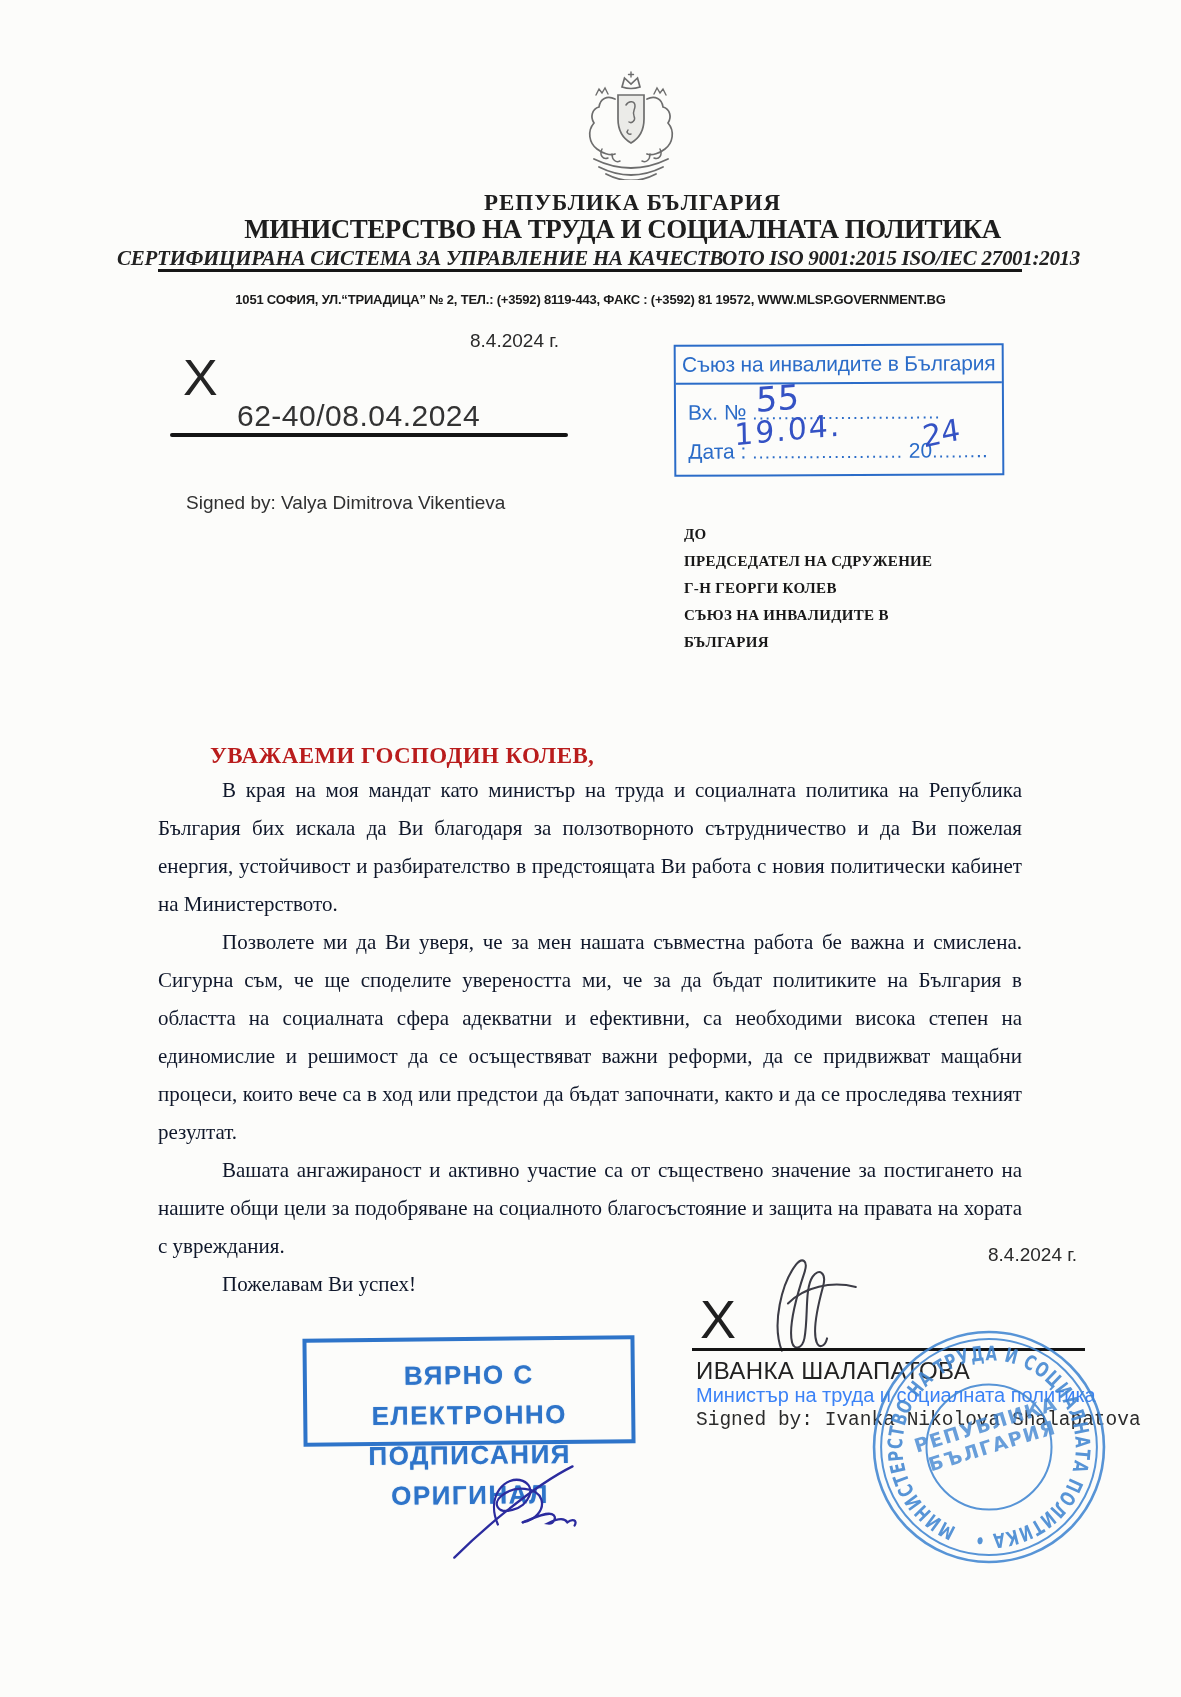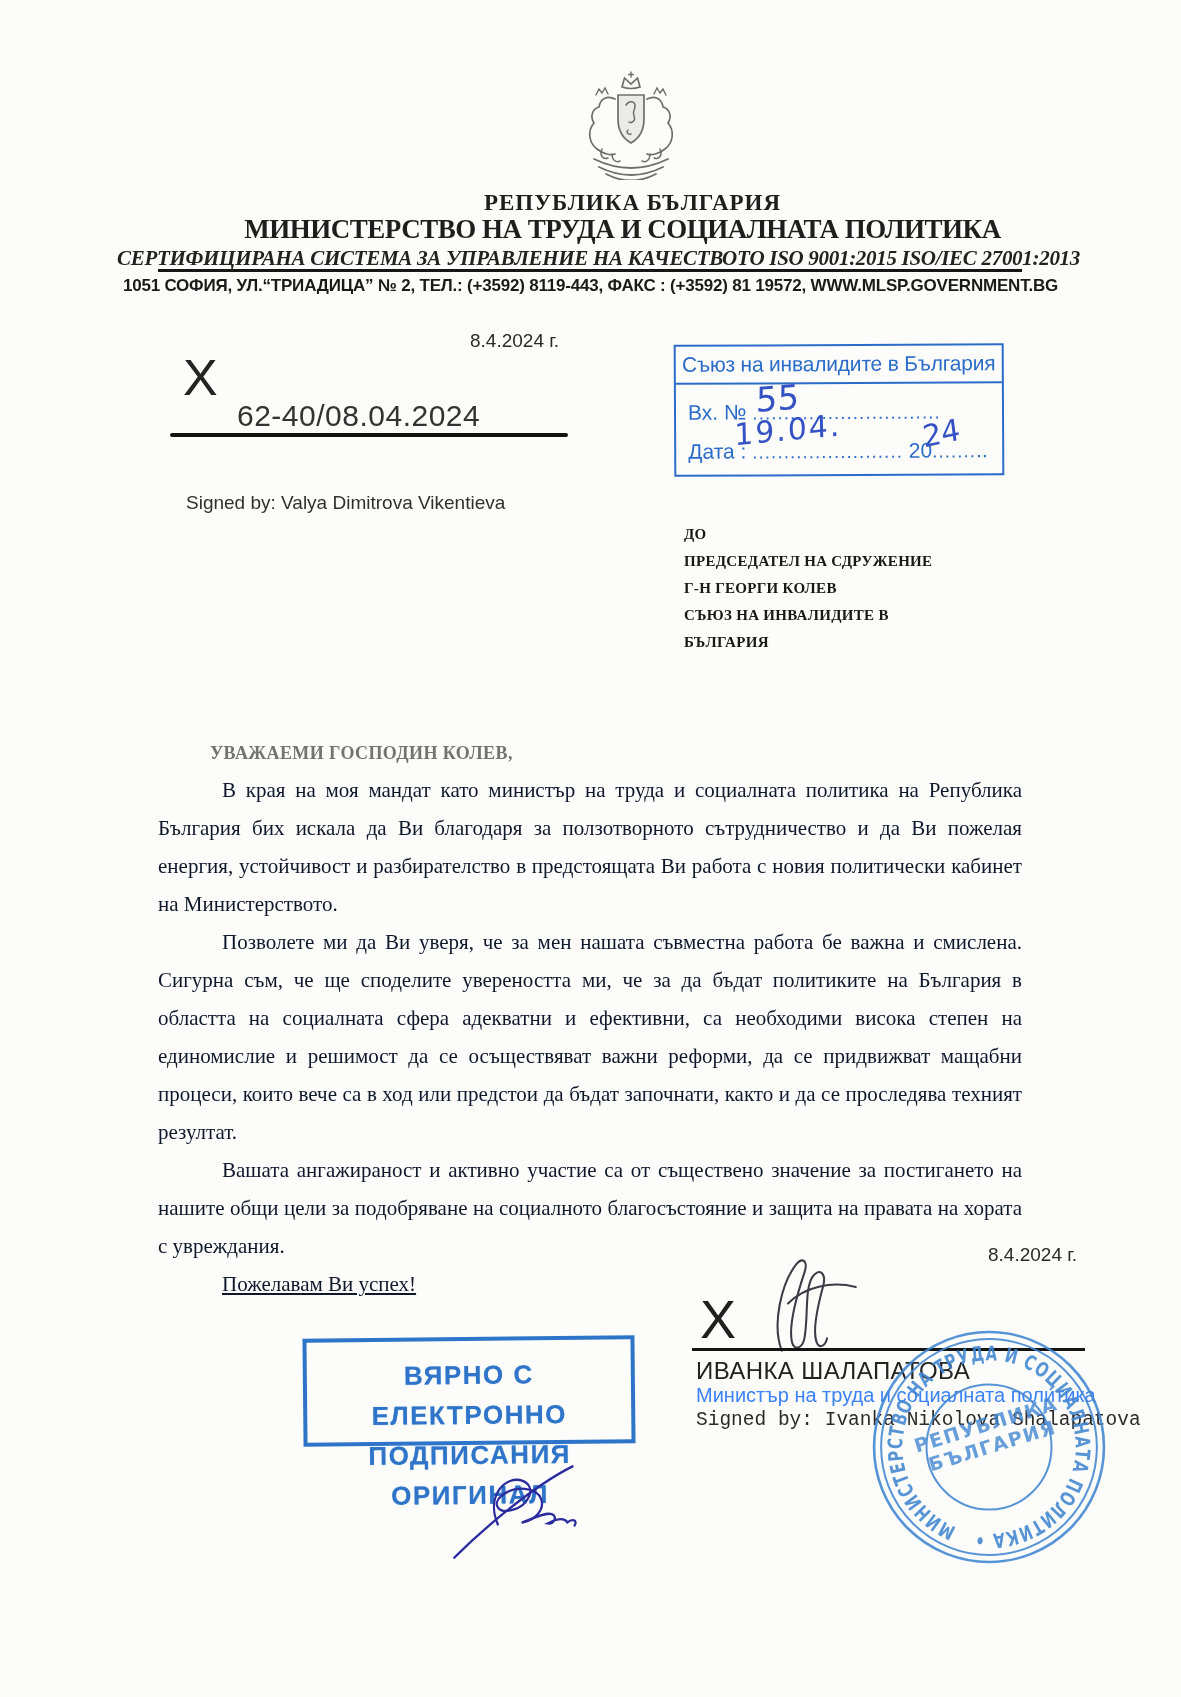--- a/index.html
+++ b/index.html
@@ -5,21 +5,21 @@
   html,body{margin:0;padding:0;background:#d9d9d9;}
   .page{position:relative;width:1181px;height:1697px;margin:0 auto;background:#fcfcfa;
         font-family:"Liberation Serif",serif;color:#1e1e1e;overflow:hidden;padding-left:42px;}
   .abs{position:absolute;}
   
   .lh-center{left:0;width:1181px;text-align:center;white-space:nowrap;}
   .lh-country{top:190px;font-size:23px;font-weight:bold;letter-spacing:1px;transform:translateX(42px);}
   .lh-ministry{top:214px;font-size:27px;font-weight:bold;letter-spacing:-0.5px;transform:translateX(32px) scaleY(1.04);}
   .lh-cert{top:246px;font-size:21px;font-style:italic;font-weight:bold;letter-spacing:-0.3px;transform:translateX(8px);color:#222;}
   .lh-rule{left:158px;top:269px;width:864px;height:3px;background:#161616;}
-  .lh-address{top:276px;font-size:17px;font-weight:bold;font-family:"Liberation Sans",sans-serif;color:#1a1a1a;letter-spacing:-0.2px;}
+  .lh-address{top:292px;font-size:13px;font-weight:bold;font-family:"Liberation Sans",sans-serif;color:#1a1a1a;letter-spacing:-0.2px;}
   
   .reg-date{left:470px;top:330px;font-size:19px;font-family:"Liberation Sans",sans-serif;color:#2a2a2a;}
   .reg-x{left:183px;top:348px;font-size:52px;font-family:"Liberation Sans",sans-serif;color:#242424;transform:scaleY(.95);}
   .reg-ref{left:237px;top:399px;font-size:30px;font-family:"Liberation Sans",sans-serif;color:#333;letter-spacing:.5px;}
   .reg-underline{left:170px;top:433px;width:398px;height:4px;background:#141414;border-radius:2px;}
   .reg-signedby{left:186px;top:492px;font-size:19px;font-family:"Liberation Sans",sans-serif;color:#303030;text-align:right;}
   
   .stamp-in{left:674px;top:344px;width:326px;height:128px;border:2.5px solid #2b6cc8;color:#2b6cc8;
             font-family:"Liberation Sans",sans-serif;transform:rotate(-.3deg);background:rgba(255,255,255,.0);}
   .stamp-in .org{position:absolute;left:0;top:0;width:100%;height:36px;line-height:36px;border-bottom:2.5px solid #2b6cc8;
@@ -28,24 +28,24 @@
   .stamp-in .row1{top:54px;}
   .stamp-in .row2{top:93px;}
   .stamp-in .dots{letter-spacing:1px;font-size:19px;}
   .hand{position:absolute;font-family:"DejaVu Sans",sans-serif;color:#3452c4;}
   .hand-55{left:80px;top:32px;font-size:34px;transform:rotate(-4deg) skewX(-5deg);}
   .hand-1904{left:58px;top:66px;font-size:30px;transform:rotate(-5deg) skewX(-4deg);letter-spacing:2px;}
   .hand-24{left:246px;top:70px;font-size:30px;transform:rotate(-12deg) skewX(-5deg);}
   
   .recipient{left:684px;top:521px;font-size:15px;font-weight:bold;line-height:27px;letter-spacing:.3px;color:#181818;}
   
-  .salutation{left:210px;top:743px;font-size:18px;font-weight:bold;letter-spacing:.4px;color:#737373;}
+  .salutation{left:210px;top:743px;font-size:23px;font-weight:bold;letter-spacing:.4px;color:#b91c1c;}
   .body-text{left:158px;top:771px;width:864px;font-size:21px;line-height:38px;text-align:justify;color:#0f172a;}
   .body-text p{margin:0;text-indent:64px;}
-  .closing{text-align:left;text-decoration:underline;}
+  .closing{text-align:left;}
   
   .sig-date{left:988px;top:1244px;font-size:19px;font-family:"Liberation Sans",sans-serif;color:#2a2a2a;}
   .sig-x{left:700px;top:1288px;font-size:54px;font-family:"Liberation Sans",sans-serif;color:#1f1f1f;}
   .sig-underline{left:692px;top:1348px;width:393px;height:3px;background:#141414;}
   .sig-name{left:696px;top:1357px;font-size:24px;font-family:"Liberation Sans",sans-serif;color:#222;letter-spacing:.4px;}
   .sig-title{left:696px;top:1384px;font-size:20px;font-family:Liberation Sans, sans-serif;color:#3b82f6;}
   .sig-signedby{left:696px;top:1409px;font-size:19.5px;font-family:Liberation Mono, monospace;color:#2b2b2b;}
   
   .stamp-cert{left:303px;top:1337px;width:332px;height:108px;border:4px solid #2e74c9;transform:rotate(-.6deg);
               color:#2e74c9;font-family:"Liberation Sans",sans-serif;font-weight:bold;text-align:center;

